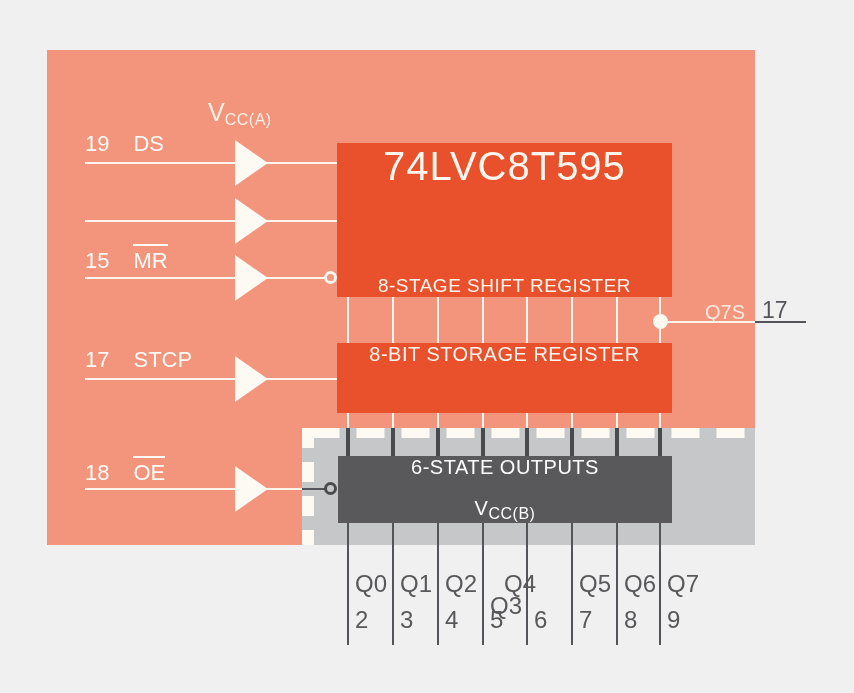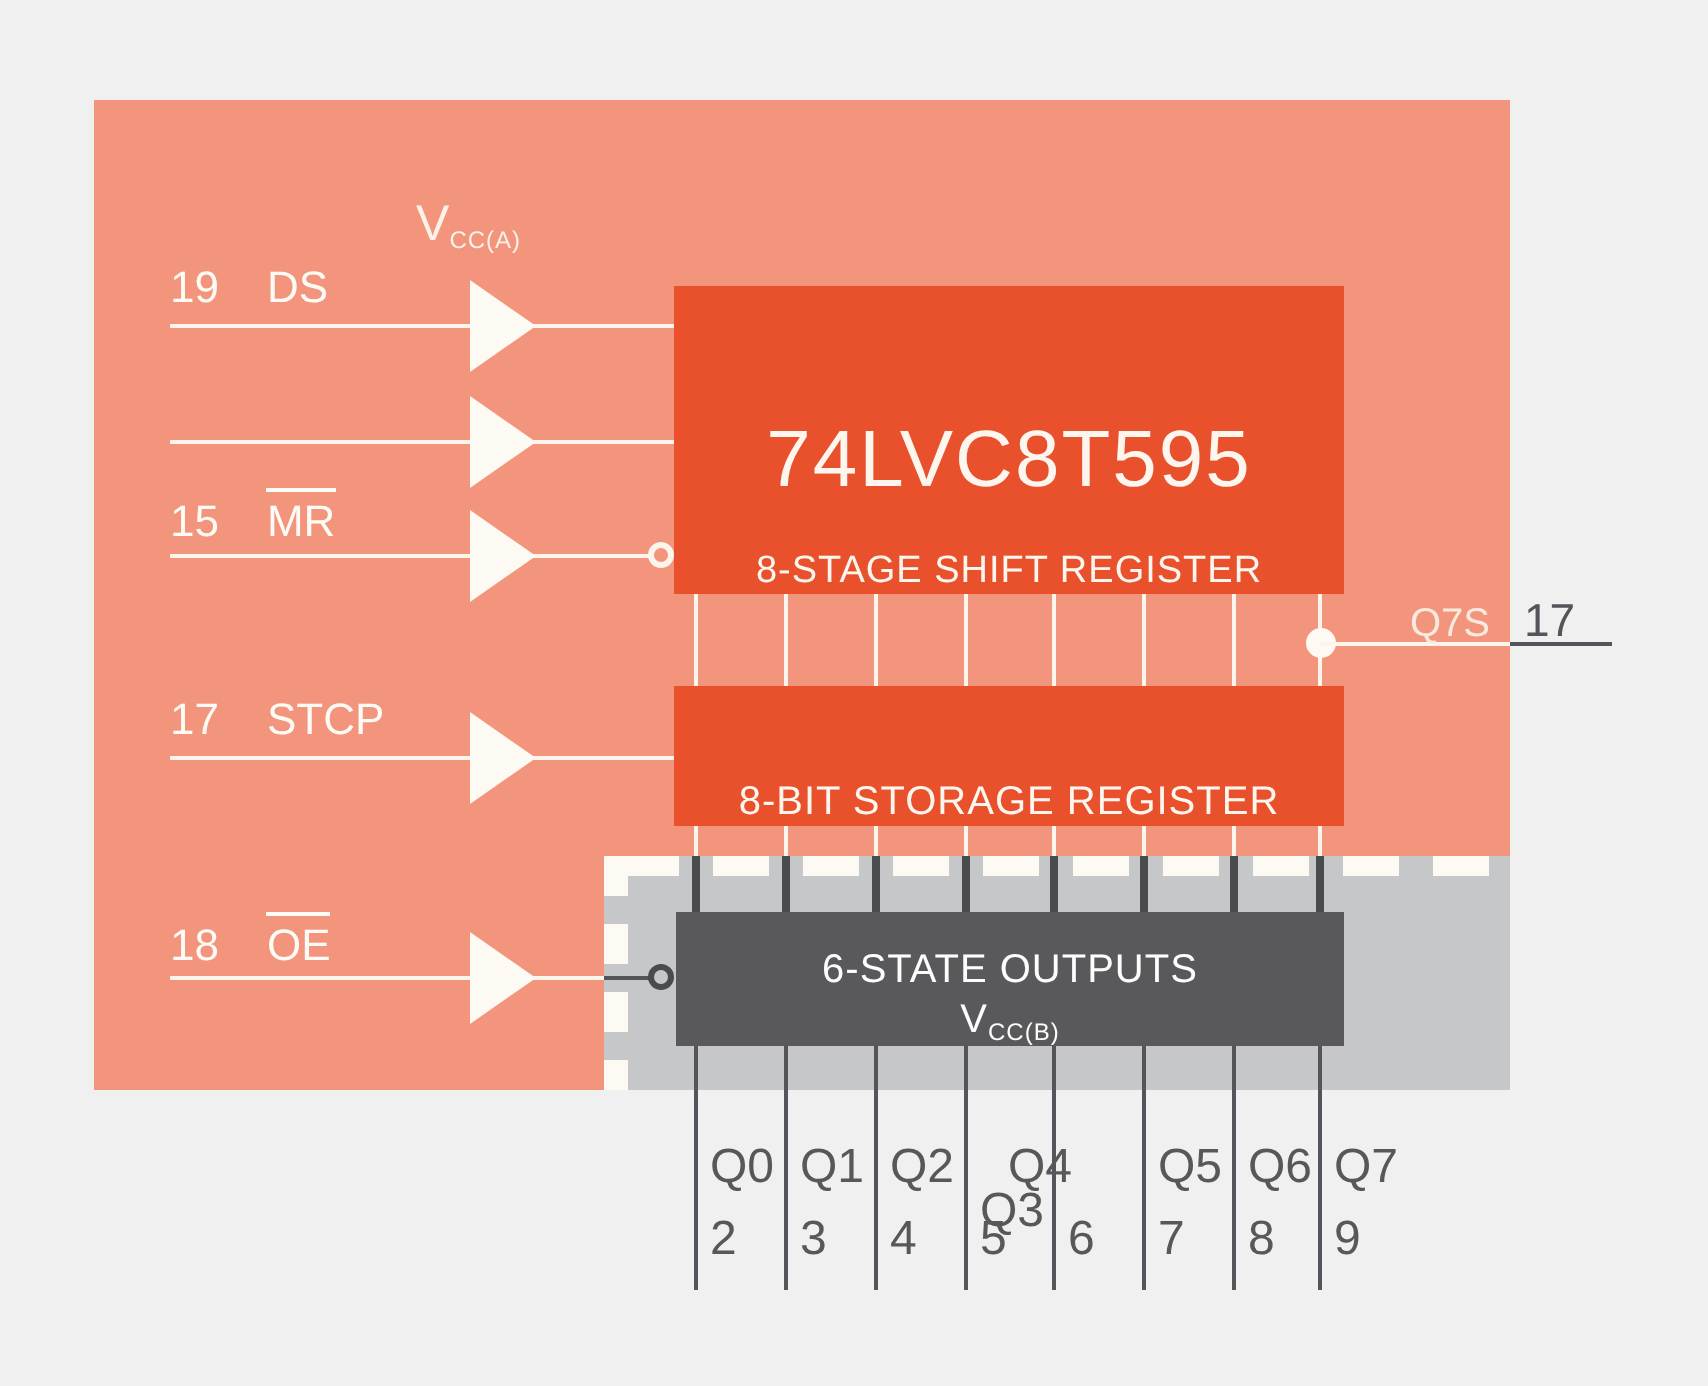--- a/index.html
+++ b/index.html
@@ -10,21 +10,21 @@
     -webkit-font-smoothing:antialiased;
   }
   .abs{position:absolute;}
   .salmon{left:47px;top:50px;width:708px;height:495px;background:#F3947C;}
   .gray-region{left:302px;top:428px;width:453px;height:117px;background:#C6C7C9;}
   .dash-top{left:302px;top:428px;width:453px;height:10px;
     background:repeating-linear-gradient(90deg,#FDFAF4 0 28px,transparent 28px 45px);
     background-position:9.5px 0;}
   .dash-left{left:302px;top:428px;width:12px;height:117px;
     background:repeating-linear-gradient(180deg,#FDFAF4 0 20px,transparent 20px 34px);}
-  .block{display:flex;flex-direction:column;align-items:center;justify-content:flex-end;
+  .block{display:flex;flex-direction:column;align-items:center;justify-content:space-between;
     color:#FCF6EE;text-align:center;}
   .shift-block{left:337px;top:143px;width:335px;height:154px;background:#E8512C;}
   .shift-title{font-size:40px;letter-spacing:1px;line-height:1.15;}
   .shift-sub{font-size:19px;letter-spacing:0.5px;margin-top:22px;}
   .storage-block{left:337px;top:343px;width:335px;height:70px;background:#E8512C;
     font-size:20px;letter-spacing:0.5px;}
   .tristate-block{left:338px;top:456px;width:334px;height:67px;background:#59595B;
     font-size:20px;letter-spacing:0.5px;color:#FDFDFD;}
   .tri{width:0;height:0;border-top:23px solid transparent;border-bottom:23px solid transparent;
     border-left:33px solid #FDFAF3;}
@@ -33,21 +33,21 @@
   .v-white{width:2px;background:#FBF5EB;}
   .v-dark-thick{width:4px;background:#4A4B4E;}
   .v-dark-thin{width:2px;background:#54555A;}
   .in-label{display:flex;align-items:baseline;gap:24px;color:#FDFBF5;font-size:22px;}
   .ovl{border-top:2.5px solid #FDFBF5;padding-top:2px;}
   .bubble{width:13px;height:13px;border-radius:50%;box-sizing:border-box;}
   .bubble-white{border:3.5px solid #FBF5EB;background:#F3947C;}
   .bubble-dark{border:3.5px solid #4A4B4E;background:#C6C7C9;}
   .dot{width:15px;height:15px;border-radius:50%;background:#FDFAF3;}
   .vcc{color:#FAF2E6;font-size:25px;}
-  .vcc sub,.vccb sub{font-size:12px;vertical-align:-4px;letter-spacing:0.5px;}
+  .vcc sub,.vccb sub{font-size:16px;vertical-align:-4px;letter-spacing:0.5px;}
   .vccb{font-size:20px;margin-top:2px;}
   .out-label{color:#58585B;font-size:24px;}
   .q7s-label{color:#F8EBDE;font-size:20px;width:85px;text-align:right;}
   .pin14{color:#54555A;font-size:23px;}
 </style>
 </head>
 <body>
 
 <div class="canvas">
 

